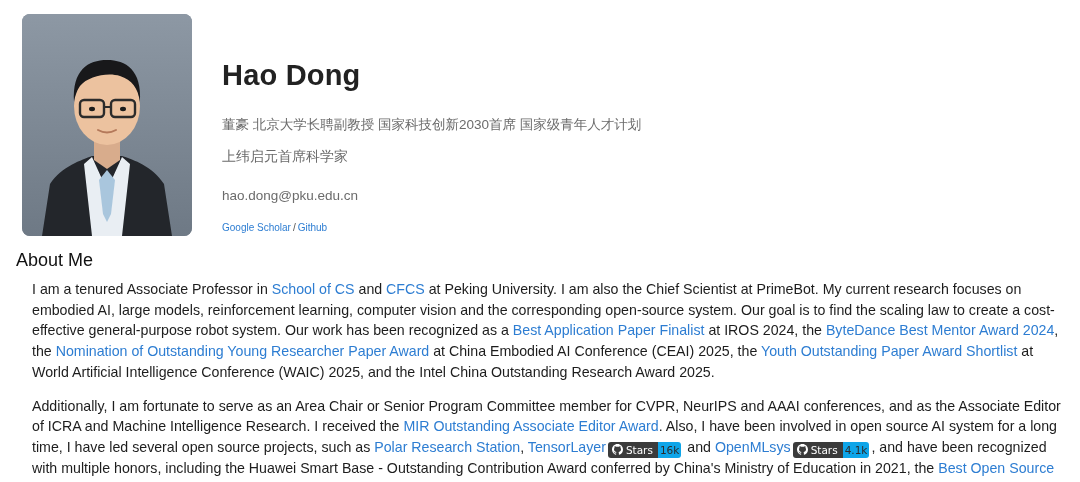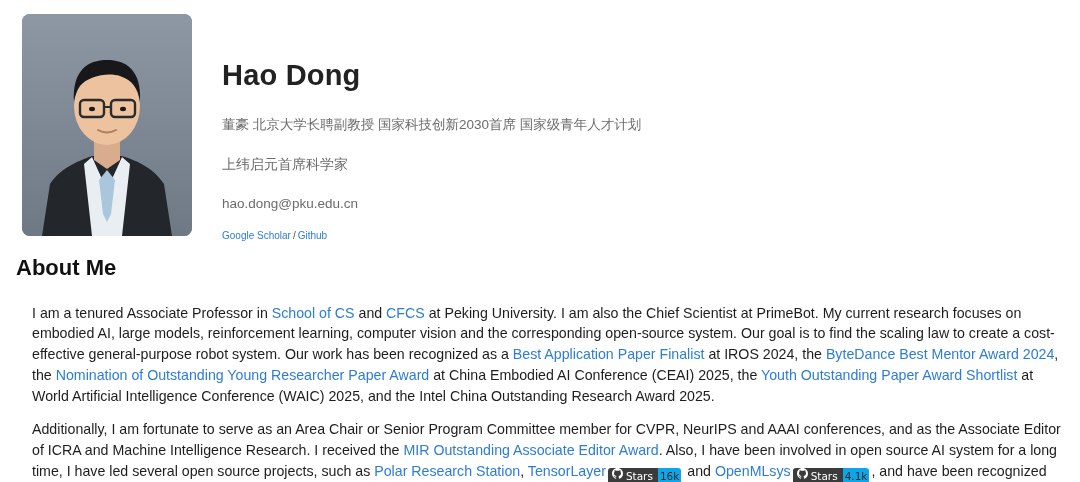--- a/index.html
+++ b/index.html
@@ -42,21 +42,21 @@
     font-size: 29px;
     font-weight: bold;
     color: #222;
     letter-spacing: .2px;
     margin: 0 0 24px 0;
     line-height: 1.1;
   }
   .subtitle {
     font-size: 13.5px;
     color: #6b6b6b;
-    margin-bottom: 22px;
+    margin-bottom: 14px;
     line-height: 1.3;
   }
   .subtitle2 {
     font-size: 14px;
     color: #6b6b6b;
     margin-bottom: 22px;
     line-height: 1.3;
   }
   .email {
     font-size: 13.5px;
@@ -68,24 +68,24 @@
     color: #6b6b6b;
   }
   .links a {
     color: #1f6fd0;
     text-decoration: none;
   }
   .links .sep { color: #555; padding: 0 2px; }
 
   
   h2.section-title {
-    font-size: 22px;
-    font-weight: bold;
+    font-size: 18px;
+    font-weight: normal;
     color: #111;
-    margin: 14px 0 22px 0;
+    margin: 14px 0 8px 0;
   }
   p.body {
     font-size: 14.2px;
     line-height: 1.46;
     color: #1d1d1d;
     margin: 0 0 13px 16px;
     text-align: left;
   }
   a.inline {
     color: #2d7dd2;
@@ -103,20 +103,21 @@
     line-height: 16px;
     vertical-align: -3px;
     margin: 0 2px;
     font-family: "DejaVu Sans", sans-serif;
   }
   .badge .left {
     background: #3b3b3b;
     color: #fff;
     padding: 0 5px 0 4px;
     display: inline-flex;
+    align-items: center;
     gap: 3px;
   }
   .badge .right {
     background: #0ea5e9;
     color: #2b2b2b;
     padding: 0 2px;
     display: inline-flex;
     align-items: center;
   }
   .gh-mark { display: block; }

